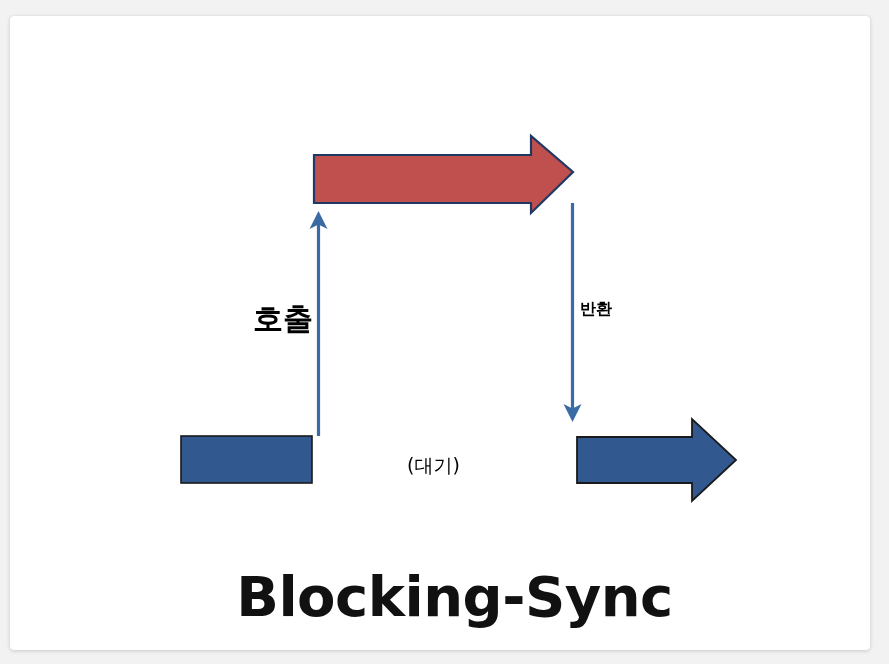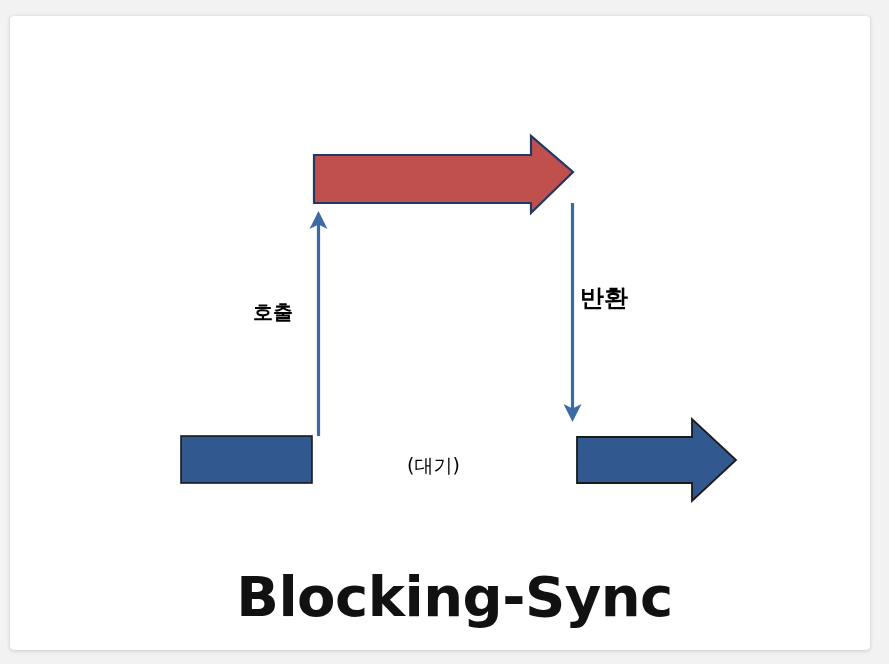--- a/index.html
+++ b/index.html
@@ -42,26 +42,26 @@
     position: absolute;
     color: #000000;
     font-weight: bold;
     white-space: nowrap;
     font-family: "DejaVu Sans", "Liberation Sans", sans-serif;
   }
 
   #label-call {
     left: 243px;
     top: 283px;
-    font-size: 20px;
+    font-size: 30px;
   }
   #label-return {
     left: 570px;
-    top: 266px;
-    font-size: 24px;
+    top: 283px;
+    font-size: 16px;
   }
   #label-waiting {
     left: 397px;
     top: 437px;
     font-size: 19px;
     font-weight: normal;
   }
   #diagram-title {
     position: absolute;
     left: 0;

